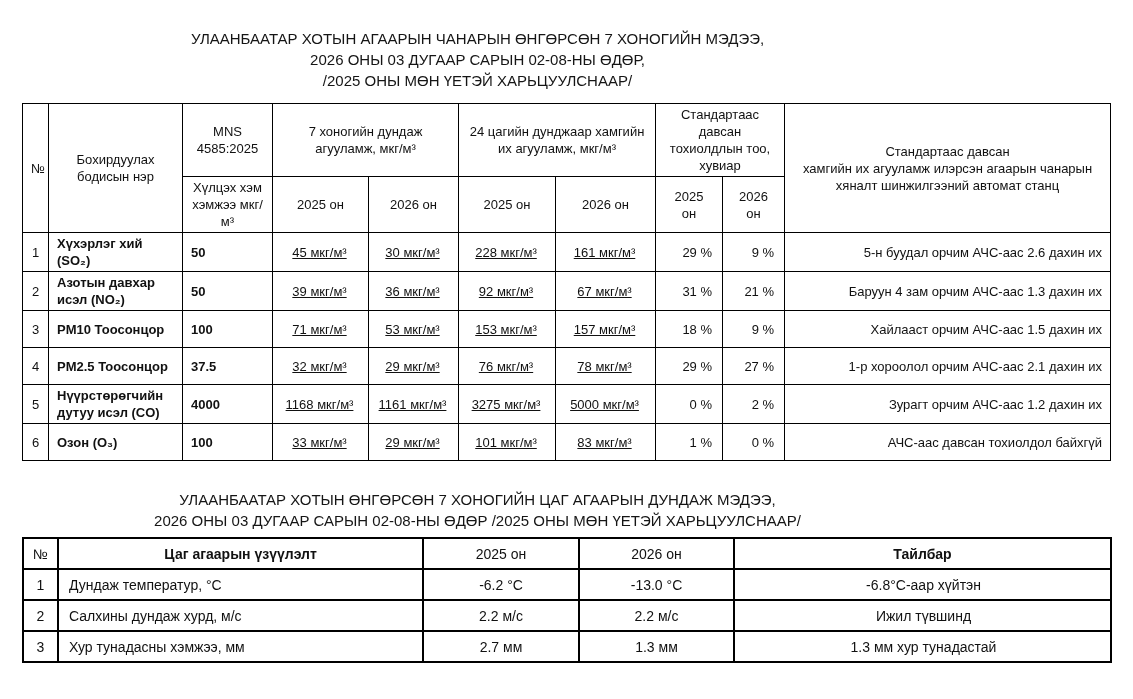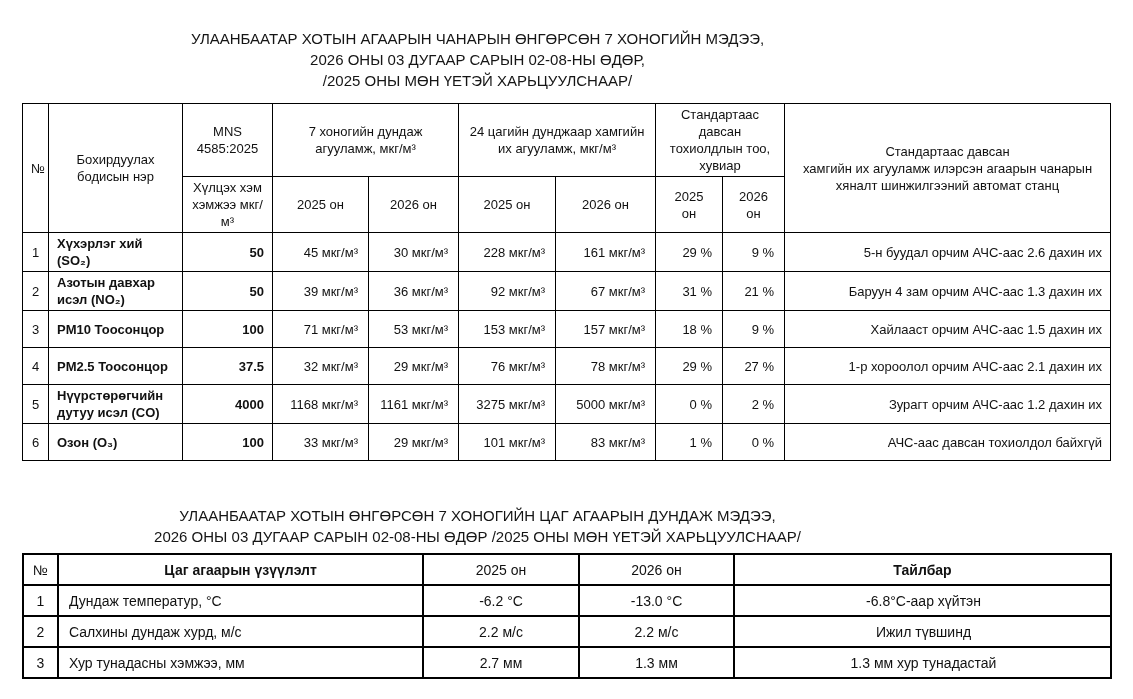--- a/index.html
+++ b/index.html
@@ -12,21 +12,21 @@
   }
   .page { width: 955px; height: 699px; background: #ffffff; }
 
   .doc-title {
     padding-top: 28px;
     text-align: center;
     font-size: 15px;
     line-height: 21px;
     color: #151515;
   }
-  .doc-title.second { padding-top: 0; margin-top: 44px; }
+  .doc-title.second { padding-top: 0; margin-top: 28px; }
 
   table {
     border-collapse: collapse;
     table-layout: fixed;
     width: 1088px;
     margin-left: 22px;
     background: #ffffff;
   }
   .t1 { margin-top: 12px; }
   .t2 { margin-top: 6px; }
@@ -38,22 +38,22 @@
     vertical-align: middle;
     padding: 2px 8px;
   }
   .t1 thead th { font-weight: normal; text-align: center; }
   .t1 thead tr.h1 th { height: 64px; }
   .t1 thead tr.h2 th { height: 48px; }
   .t1 tbody tr { height: 37px; }
 
   .t1 td.c-num  { text-align: center; padding: 2px 3px; }
   .t1 td.c-name { text-align: left; font-weight: bold; }
-  .t1 td.c-mns  { text-align: right; font-weight: bold; }
-  .t1 td.c-val  { text-align: right; padding-right: 10px; }
+  .t1 td.c-mns  { text-align: left; font-weight: bold; }
+  .t1 td.c-val  { text-align: center; padding-right: 10px; text-decoration: underline; }
   .t1 td.c-pct  { text-align: right; padding-right: 10px; }
   .t1 td.c-sta  { text-align: right; padding-left: 10px; }
   .t1 th.narrow .wrapbox { display: inline-block; max-width: 38px; }
 
   .t2 th, .t2 td {
     border: 2px solid #000000;
     font-size: 14px;
     line-height: 18px;
     vertical-align: middle;
     padding: 2px 8px;

